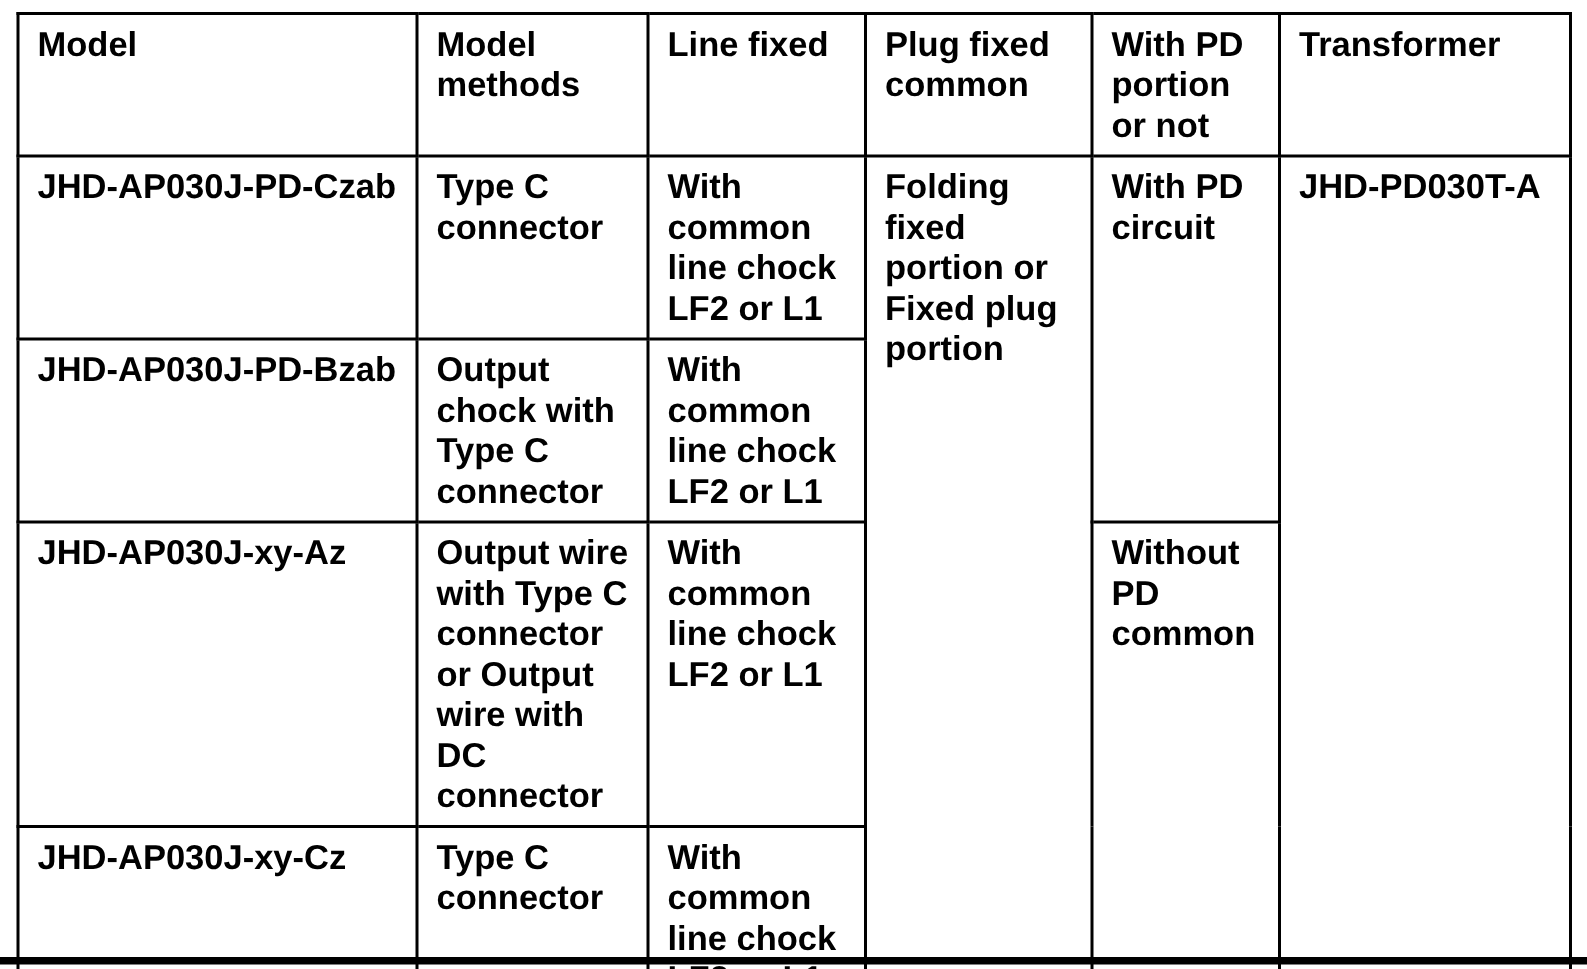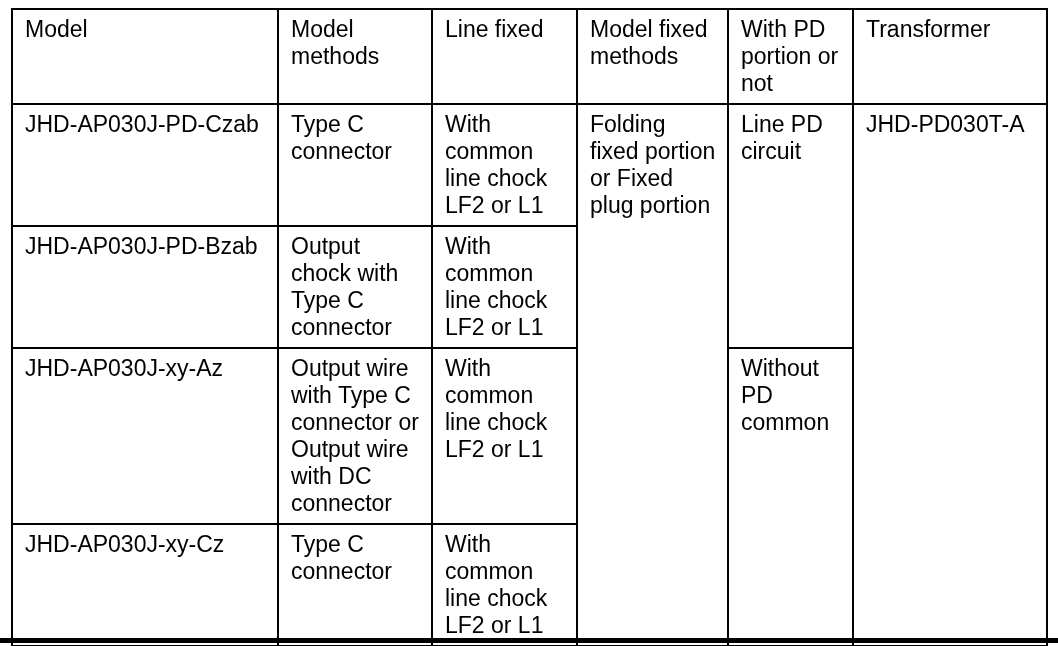--- a/index.html
+++ b/index.html
@@ -23,21 +23,21 @@
     table-layout: fixed;
     width: 1035px;
   }
   table.spec td, table.spec th {
     border: 2px solid #000000;
     vertical-align: top;
     text-align: left;
     padding: 6px 8px 6px 12px;
     font-size: 23px;
     line-height: 27px;
-    font-weight: normal;
+    font-weight: bold;
     word-wrap: break-word;
   }
   .bottom-rule {
     position: absolute;
     left: 0;
     top: 638px;
     width: 1058px;
     height: 5px;
     background: #000000;
   }
@@ -52,30 +52,30 @@
     <col style="width:145px">
     <col style="width:151px">
     <col style="width:125px">
     <col style="width:194px">
   </colgroup>
   <tbody>
     <tr style="height:92px">
       <th>Model</th>
       <th>Model methods</th>
       <th>Line fixed</th>
-      <th>Model fixed methods</th>
+      <th>Plug fixed common</th>
       <th>With PD portion or not</th>
       <th>Transformer</th>
     </tr>
     <tr style="height:122px">
       <td>JHD-AP030J-PD-Czab</td>
       <td>Type C connector</td>
       <td>With common line chock LF2 or L1</td>
       <td rowspan="4">Folding fixed portion or Fixed plug portion</td>
-      <td rowspan="2">Line PD circuit</td>
+      <td rowspan="2">With PD circuit</td>
       <td rowspan="4">JHD-PD030T-A</td>
     </tr>
     <tr style="height:121px">
       <td>JHD-AP030J-PD-Bzab</td>
       <td>Output chock with Type C connector</td>
       <td>With common line chock LF2 or L1</td>
     </tr>
     <tr style="height:173px">
       <td>JHD-AP030J-xy-Az</td>
       <td>Output wire with Type C connector or Output wire with DC connector</td>

